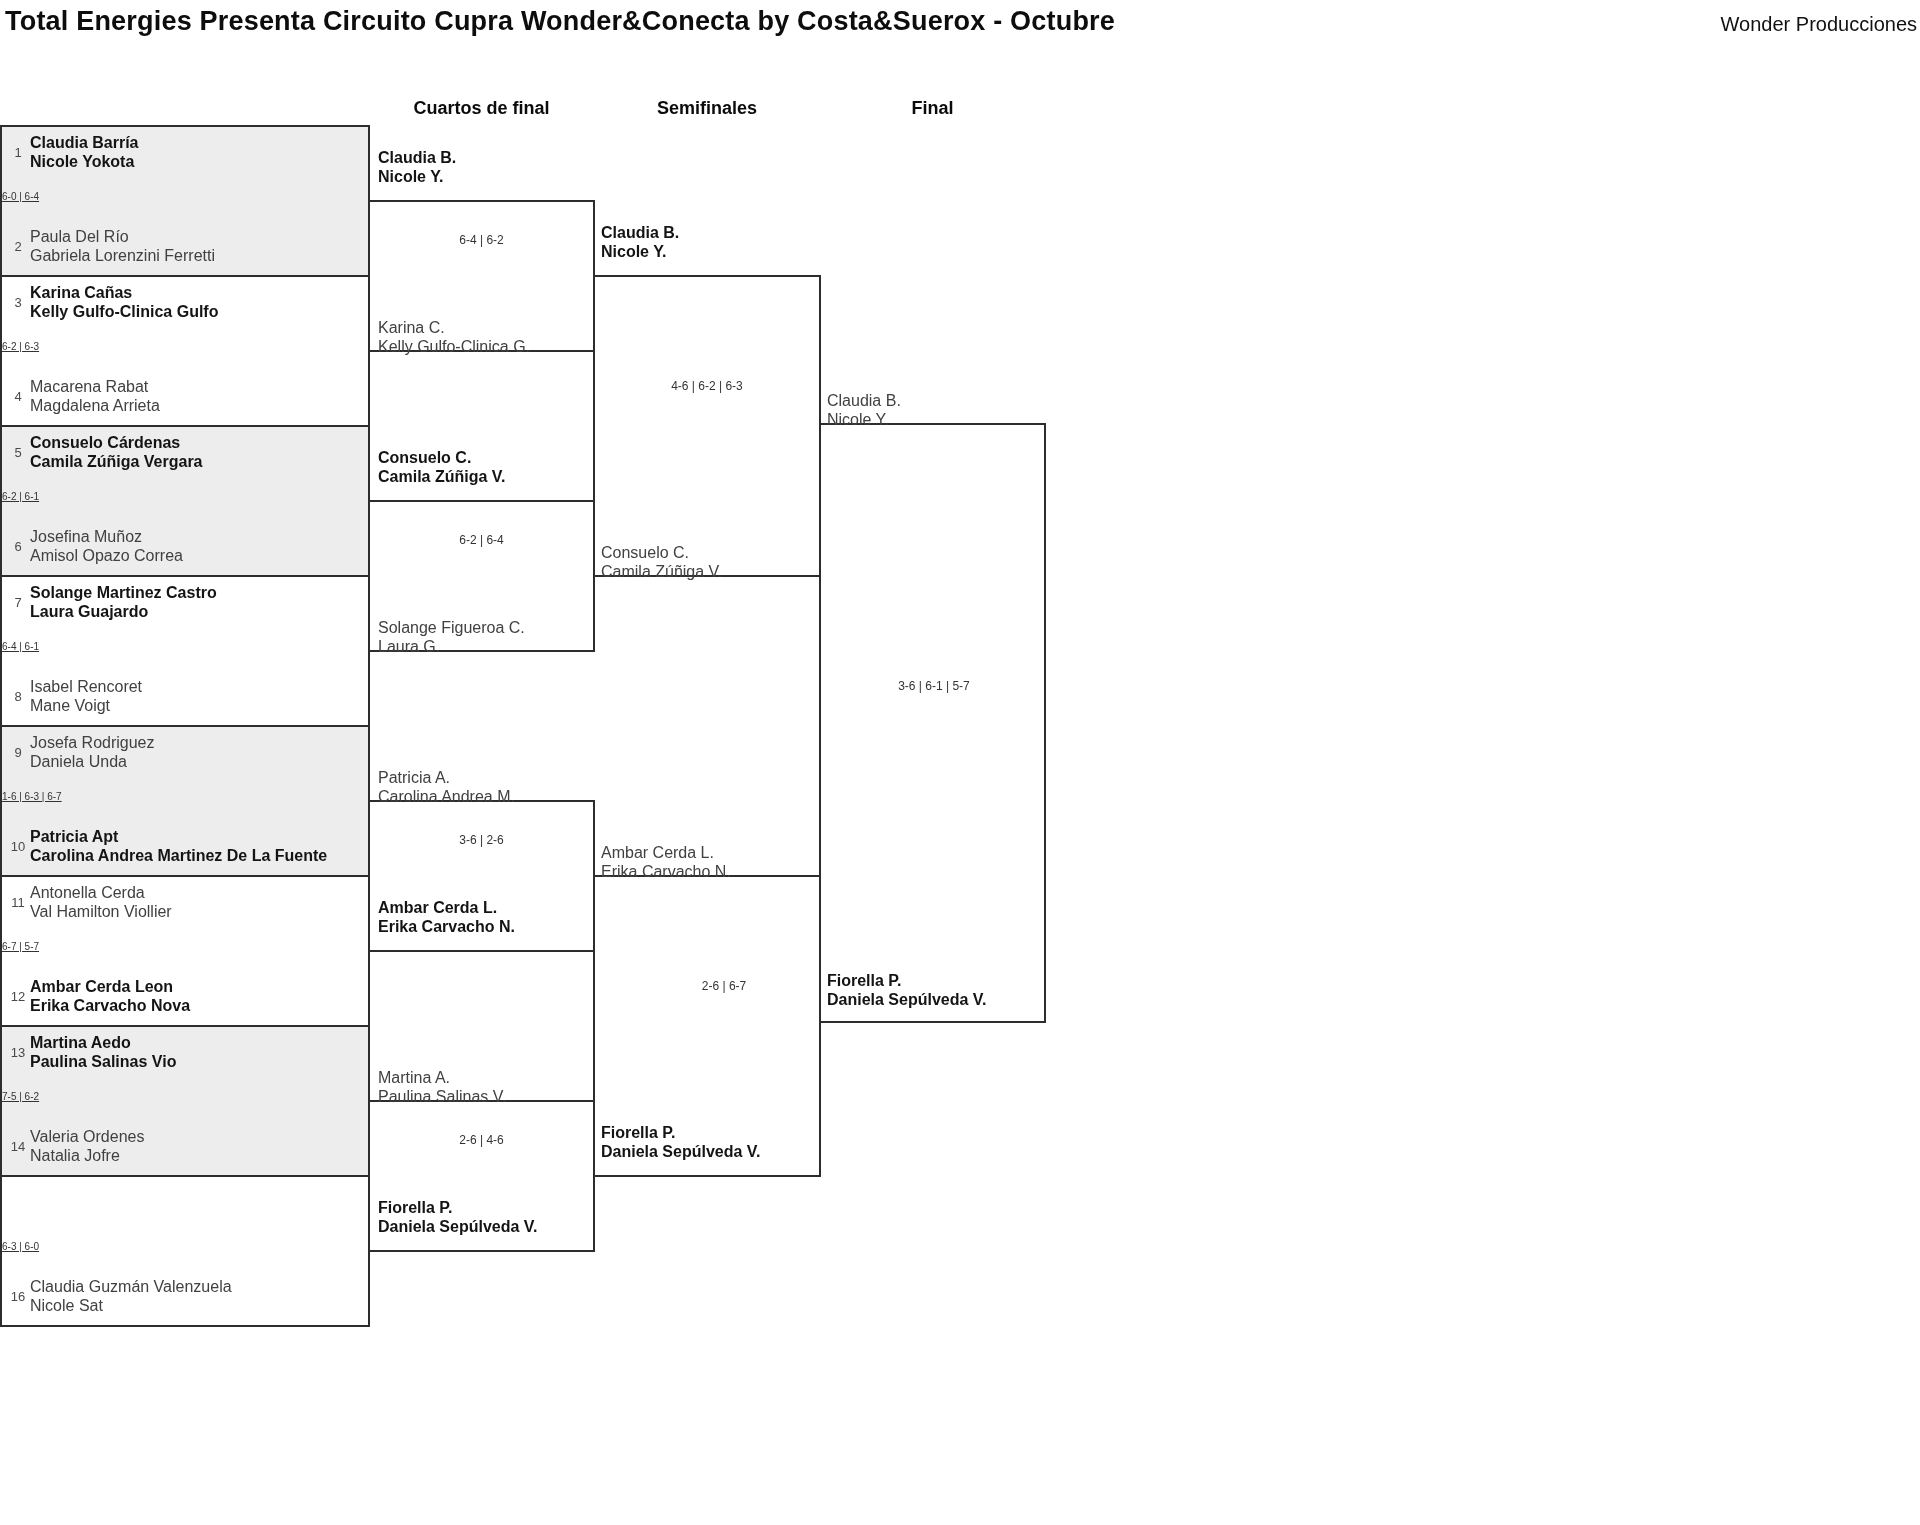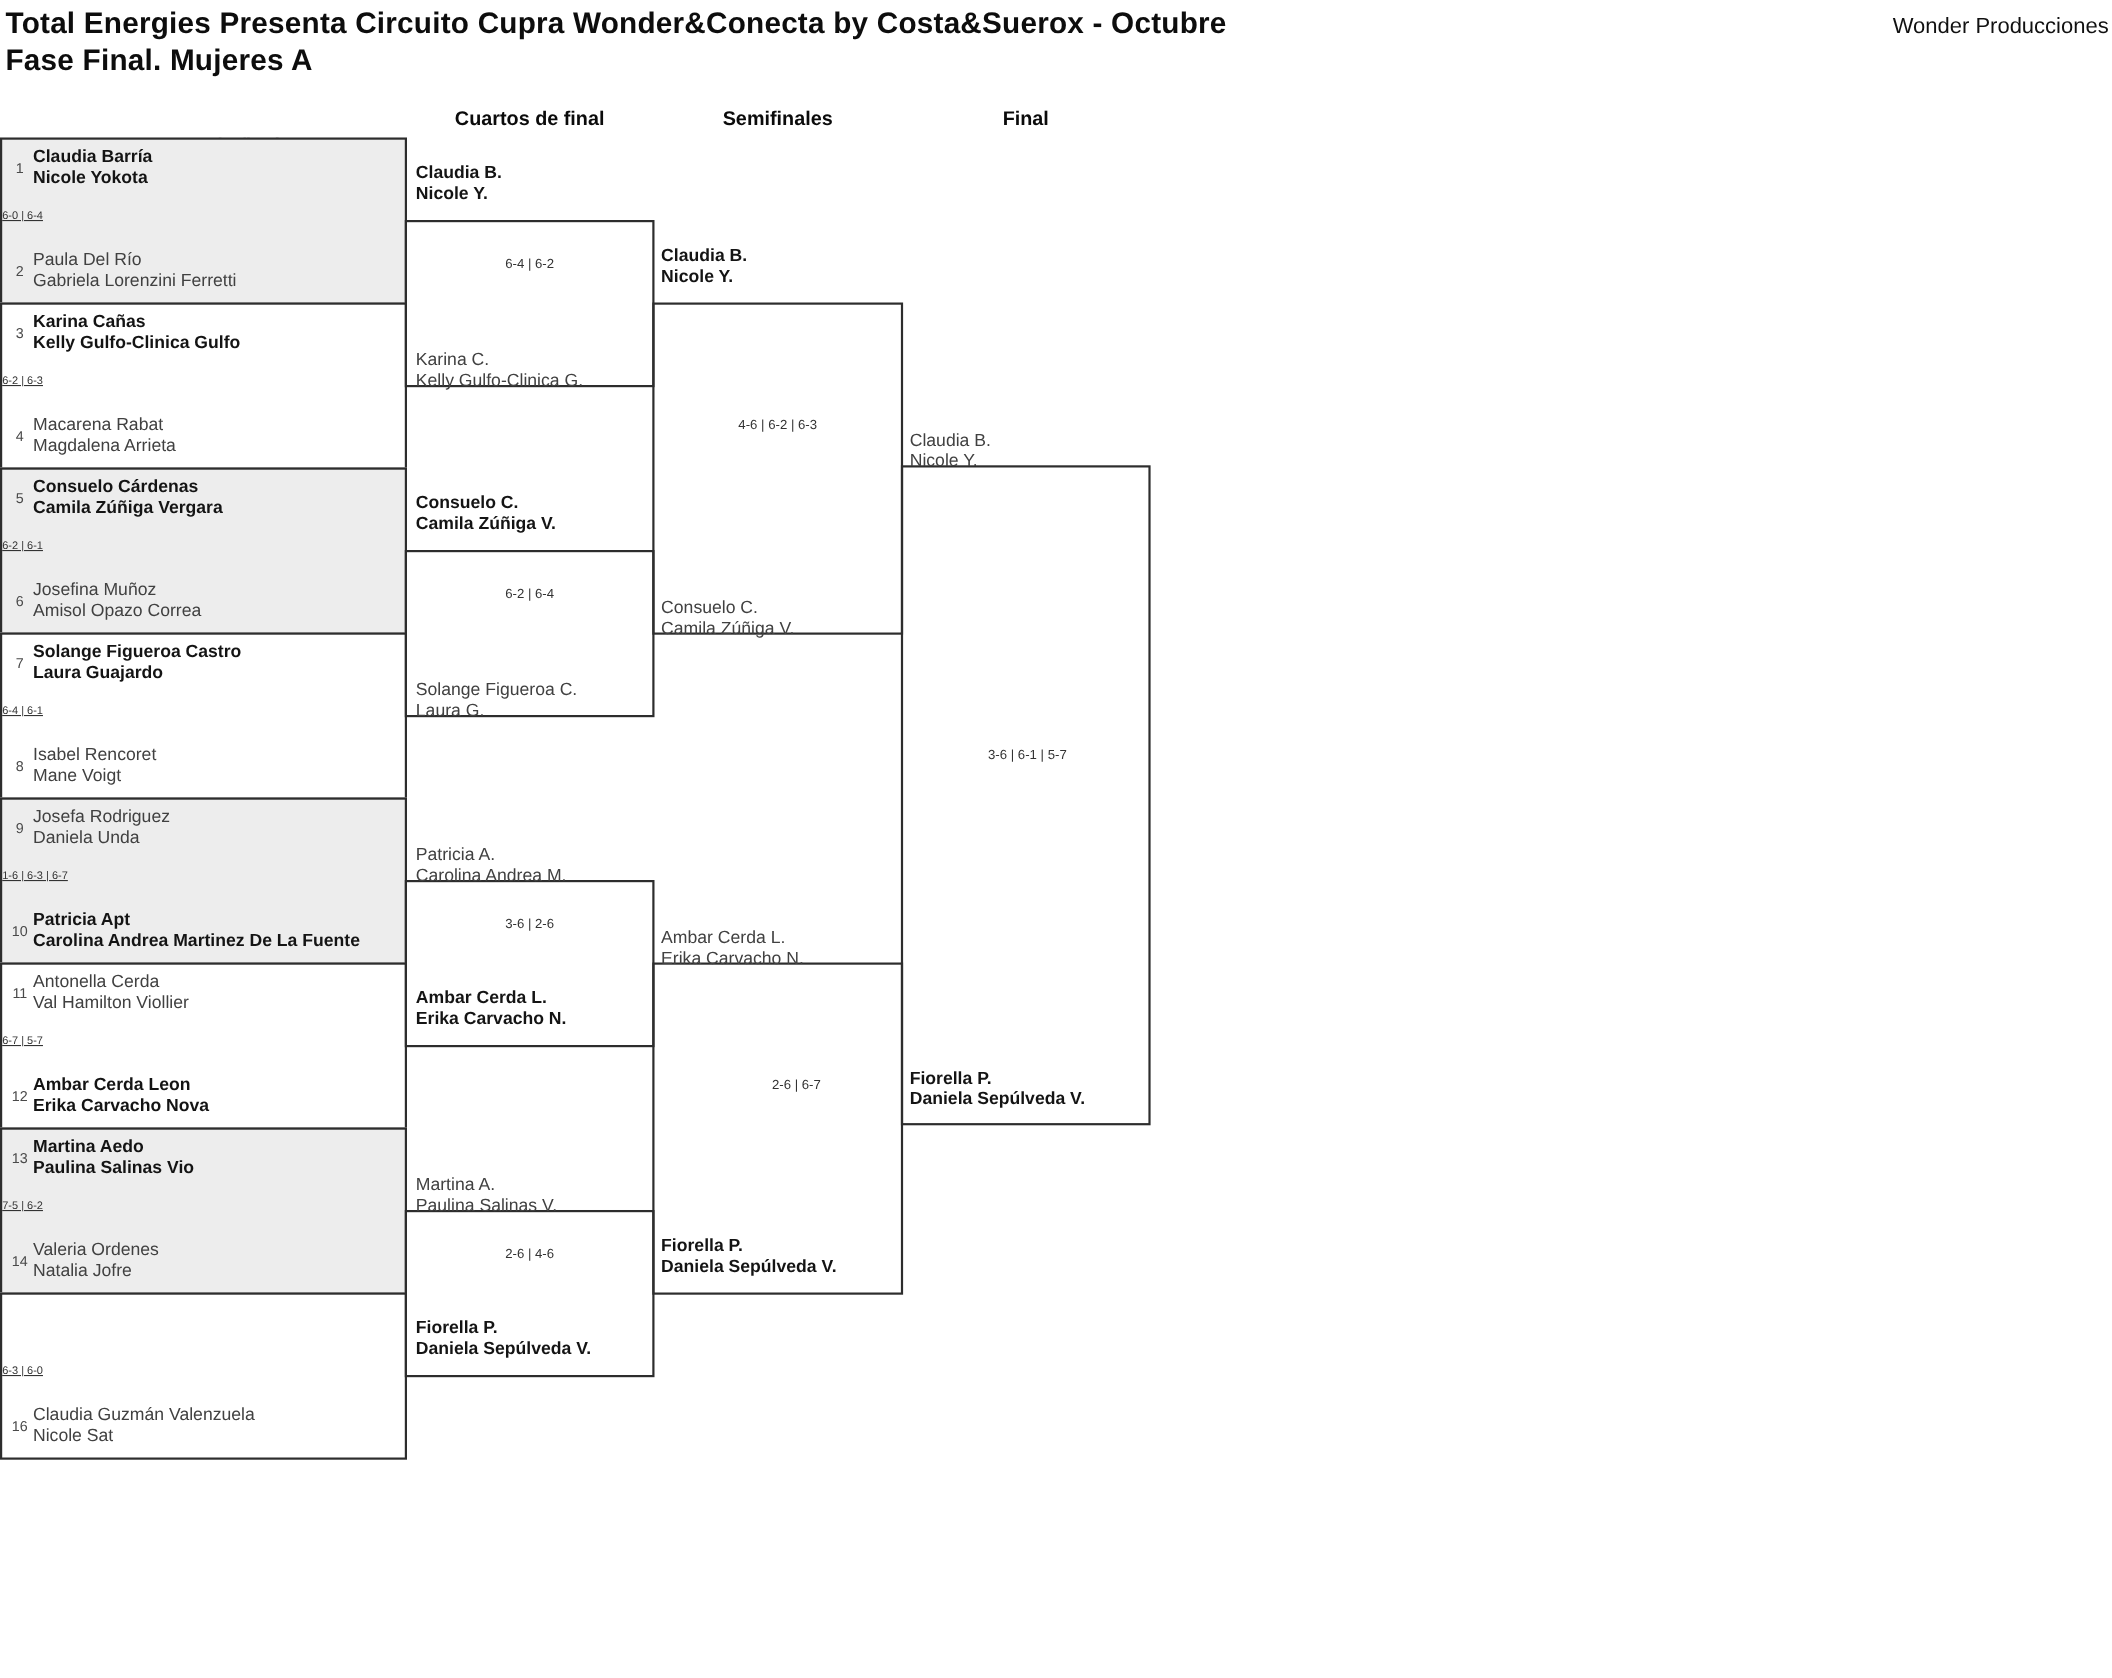--- a/index.html
+++ b/index.html
@@ -39,21 +39,20 @@
   .lbl.l{font-weight:400;color:#414141;margin-top:20px;}
 
   
   .sc{position:absolute;text-align:center;font-size:12px;color:#333;}
 </style>
 </head>
 <body>
 
 <div class="title">
   <div>Total Energies Presenta Circuito Cupra Wonder&amp;Conecta by Costa&amp;Suerox - Octubre</div>
-  <div>Fase Final. Mujeres A</div>
 </div>
 <div class="brand">Wonder Producciones</div>
 
 <div class="colhead ch-oct">Octavos de final</div>
 <div class="colhead ch-cua">Cuartos de final</div>
 <div class="colhead ch-sem">Semifinales</div>
 <div class="colhead ch-fin">Final</div>
 
 <div class="r1 grey" style="top:125px">
   <div class="team p1">
@@ -106,21 +105,21 @@
         <div class="line">Josefina Muñoz</div>
         <div class="line">Amisol Opazo Correa</div>
       </div>
   </div>
 </div>
 
 <div class="r1" style="top:575px">
   <div class="team p1">
     <div class="seed">7</div>
     <div class="nm w">
-        <div class="line">Solange Figueroa Castro</div>
+        <div class="line">Solange Martinez Castro</div>
         <div class="line">Laura Guajardo</div>
       </div>
   </div>
   <div class="r1score">6-4 | 6-1</div>
   <div class="team p2">
     <div class="seed">8</div>
     <div class="nm l">
         <div class="line">Isabel Rencoret</div>
         <div class="line">Mane Voigt</div>
       </div>

